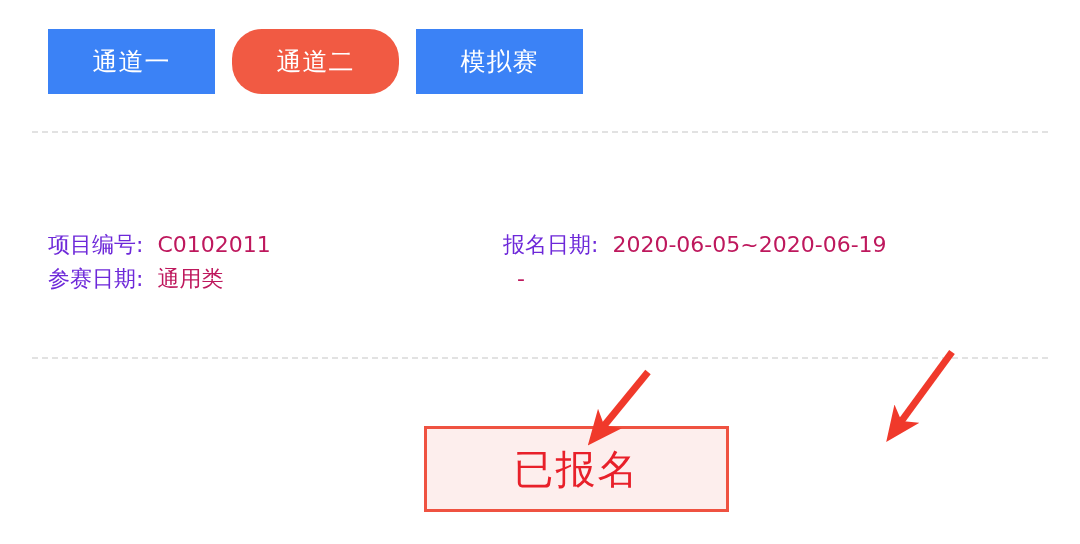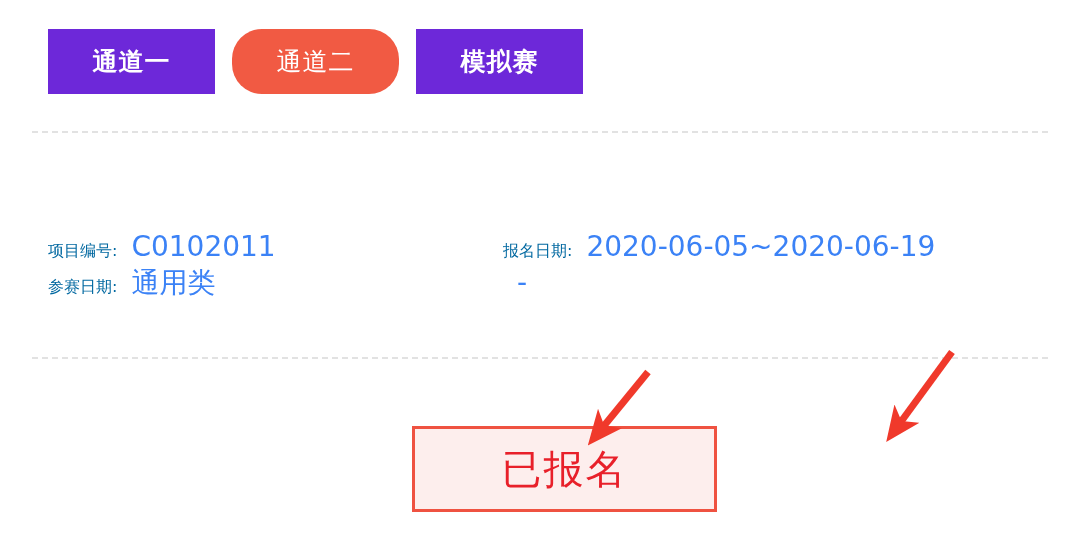--- a/index.html
+++ b/index.html
@@ -30,21 +30,21 @@
     display: flex;
     align-items: center;
     justify-content: center;
     color: #ffffff;
     font-size: 25px;
     letter-spacing: 1px;
     box-sizing: border-box;
     cursor: pointer;
     user-select: none;
   }
-  .tab.blue   { background: #6d28d9; font-weight: bold; }
+  .tab.blue   { background: #3b82f6; }
   .tab.orange { background: #f15a43; border-radius: 30px; }
   .tab-gap { width: 17px; height: 1px; }
 
   
   .divider {
     position: absolute;
     left: 32px;
     right: 32px;
     height: 0;
     border-top: 2px dashed #e2e2e2;
@@ -65,38 +65,38 @@
     height: 36px;
   }
   .info-cell {
     display: flex;
     align-items: baseline;
   }
   .info-cell.left  { width: 455px; }
   .info-cell.right { width: 530px; margin-top: 40px; }
 
   .label {
-    color: #0369a1;
-    font-size: 16px;
+    color: #6d28d9;
+    font-size: 22px;
     white-space: pre;
   }
   .label.spaced {
     letter-spacing: 0;
   }
   .value {
-    color: #3b82f6;
-    font-size: 28px;
+    color: #be185d;
+    font-size: 22px;
     margin-left: 14px;
     white-space: nowrap;
   }
 
   
   .actions {
     position: absolute;
-    left: 412px;
+    left: 424px;
     top: 426px;
     display: flex;
   }
   .action-btn {
     width: 305px;
     height: 86px;
     box-sizing: border-box;
     border: 3px solid #ef5241;
     background: #fdeeed;
     color: #e8202a;

